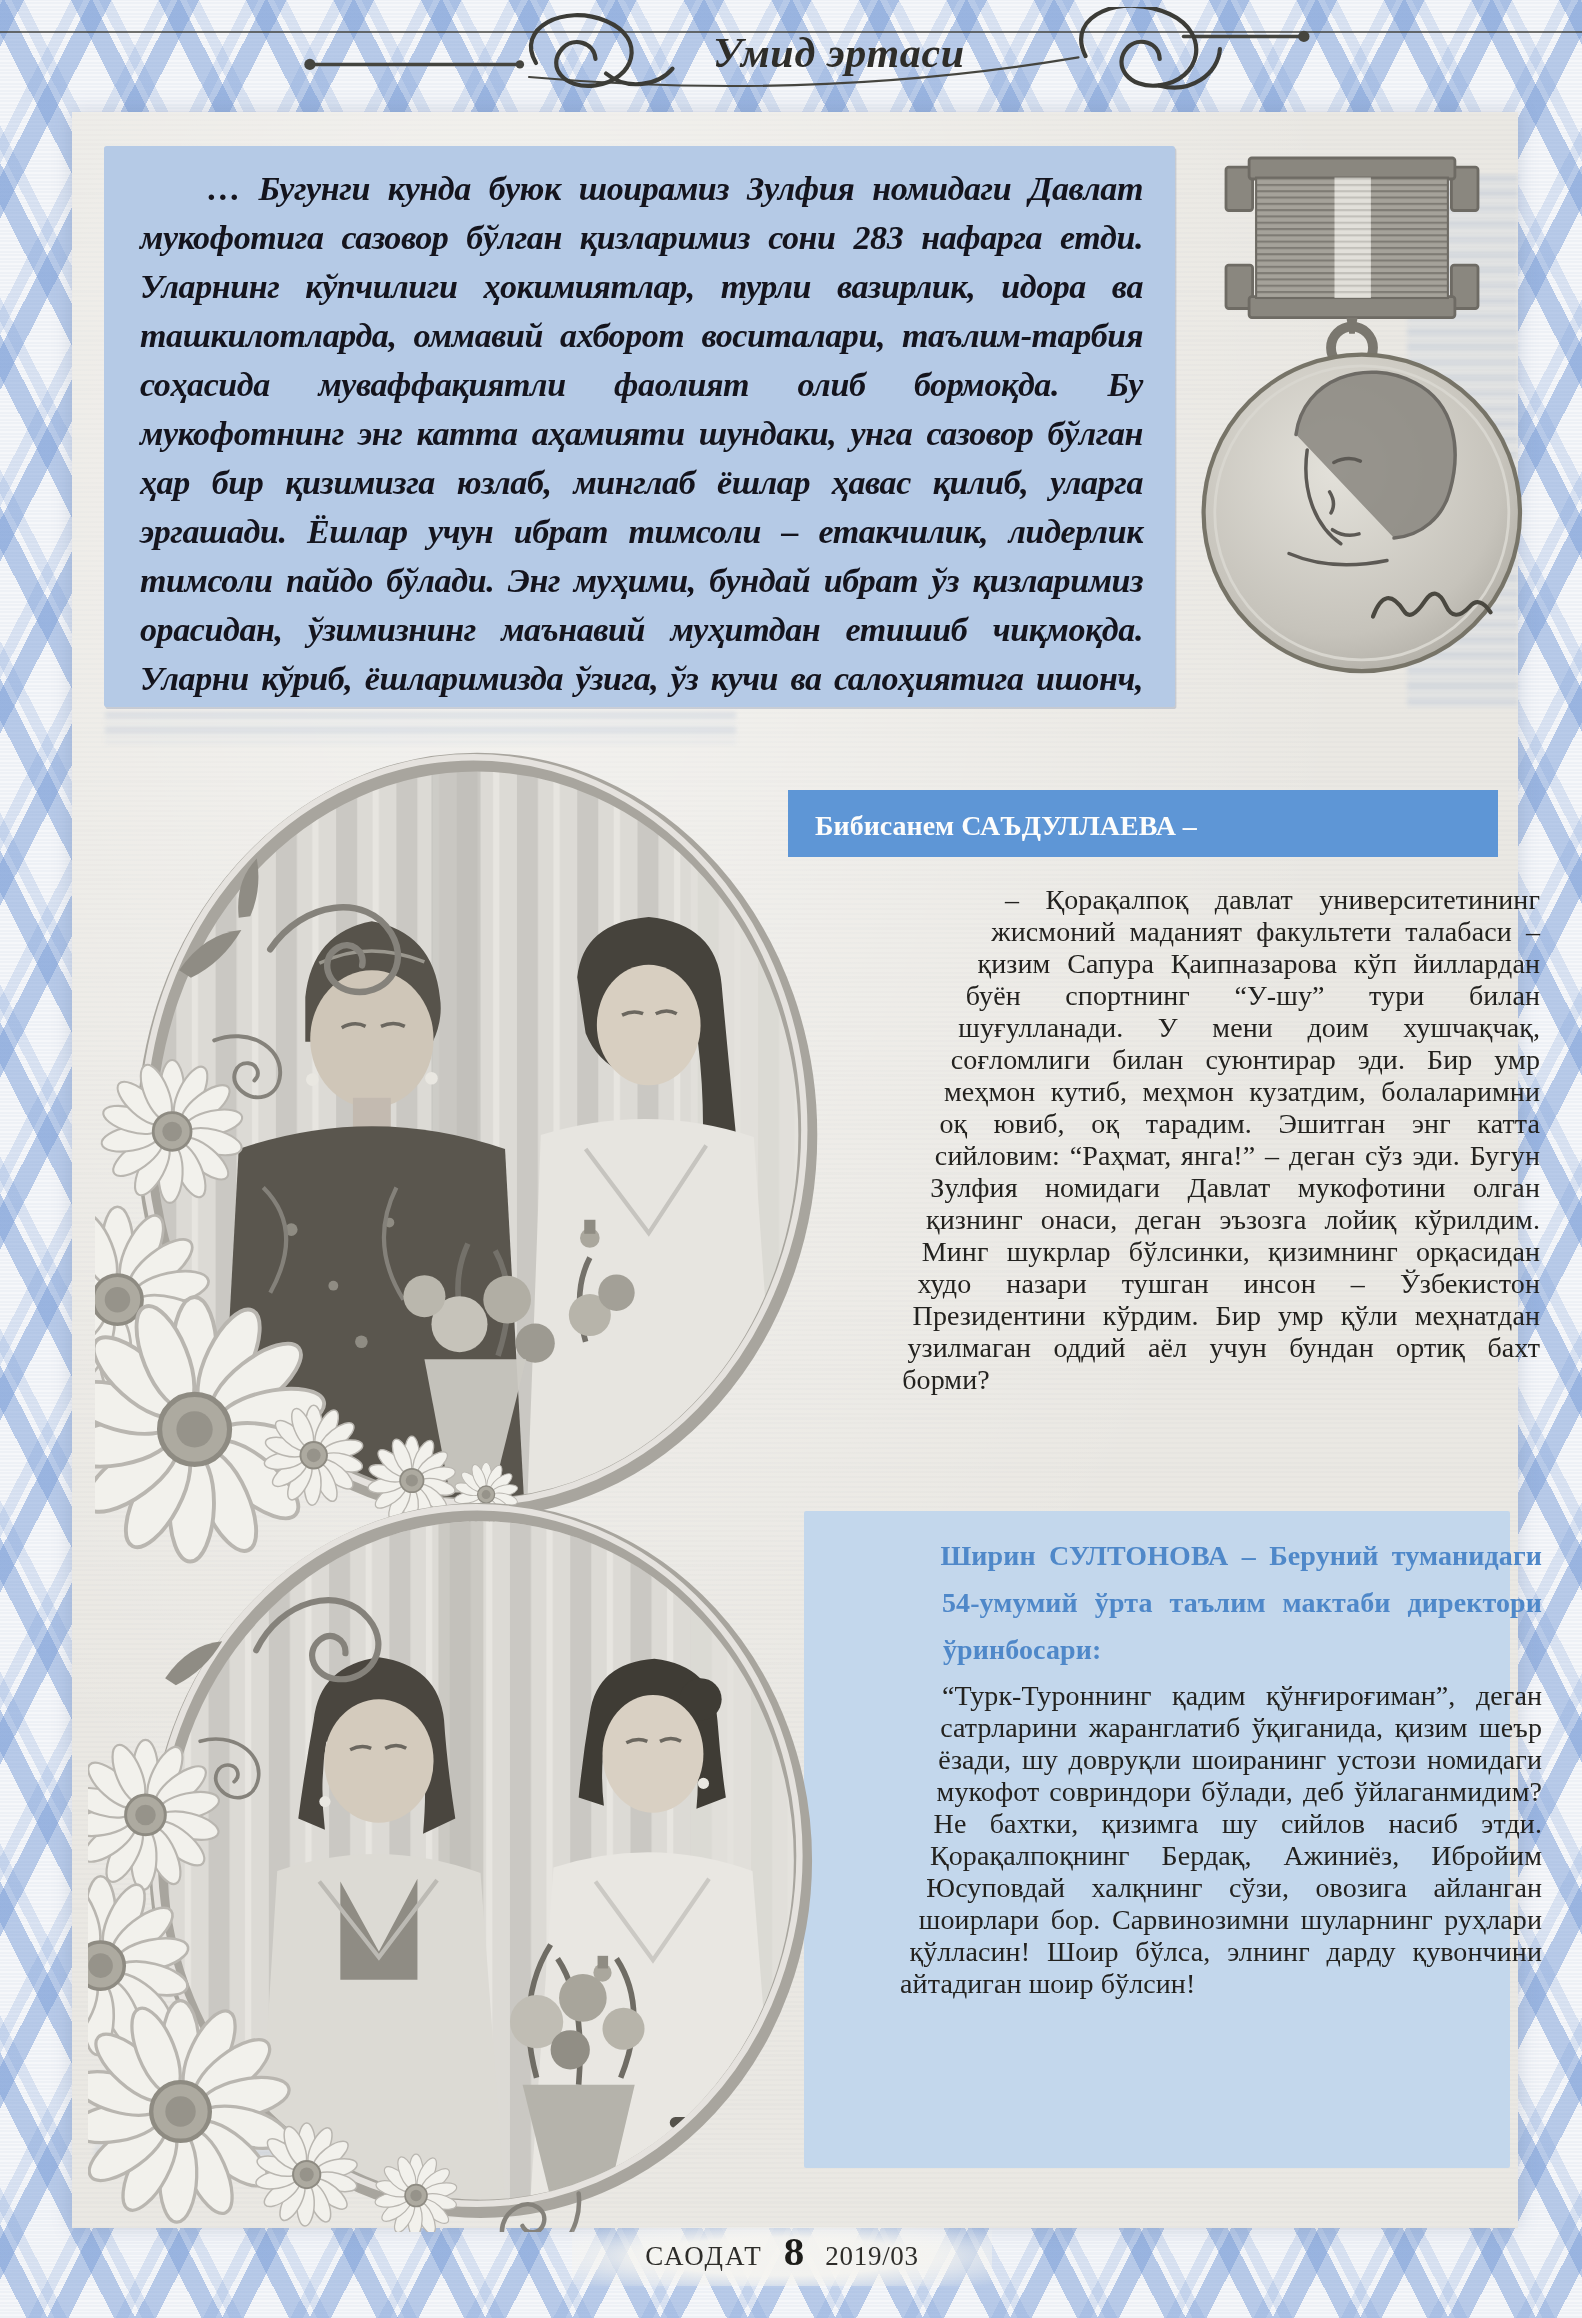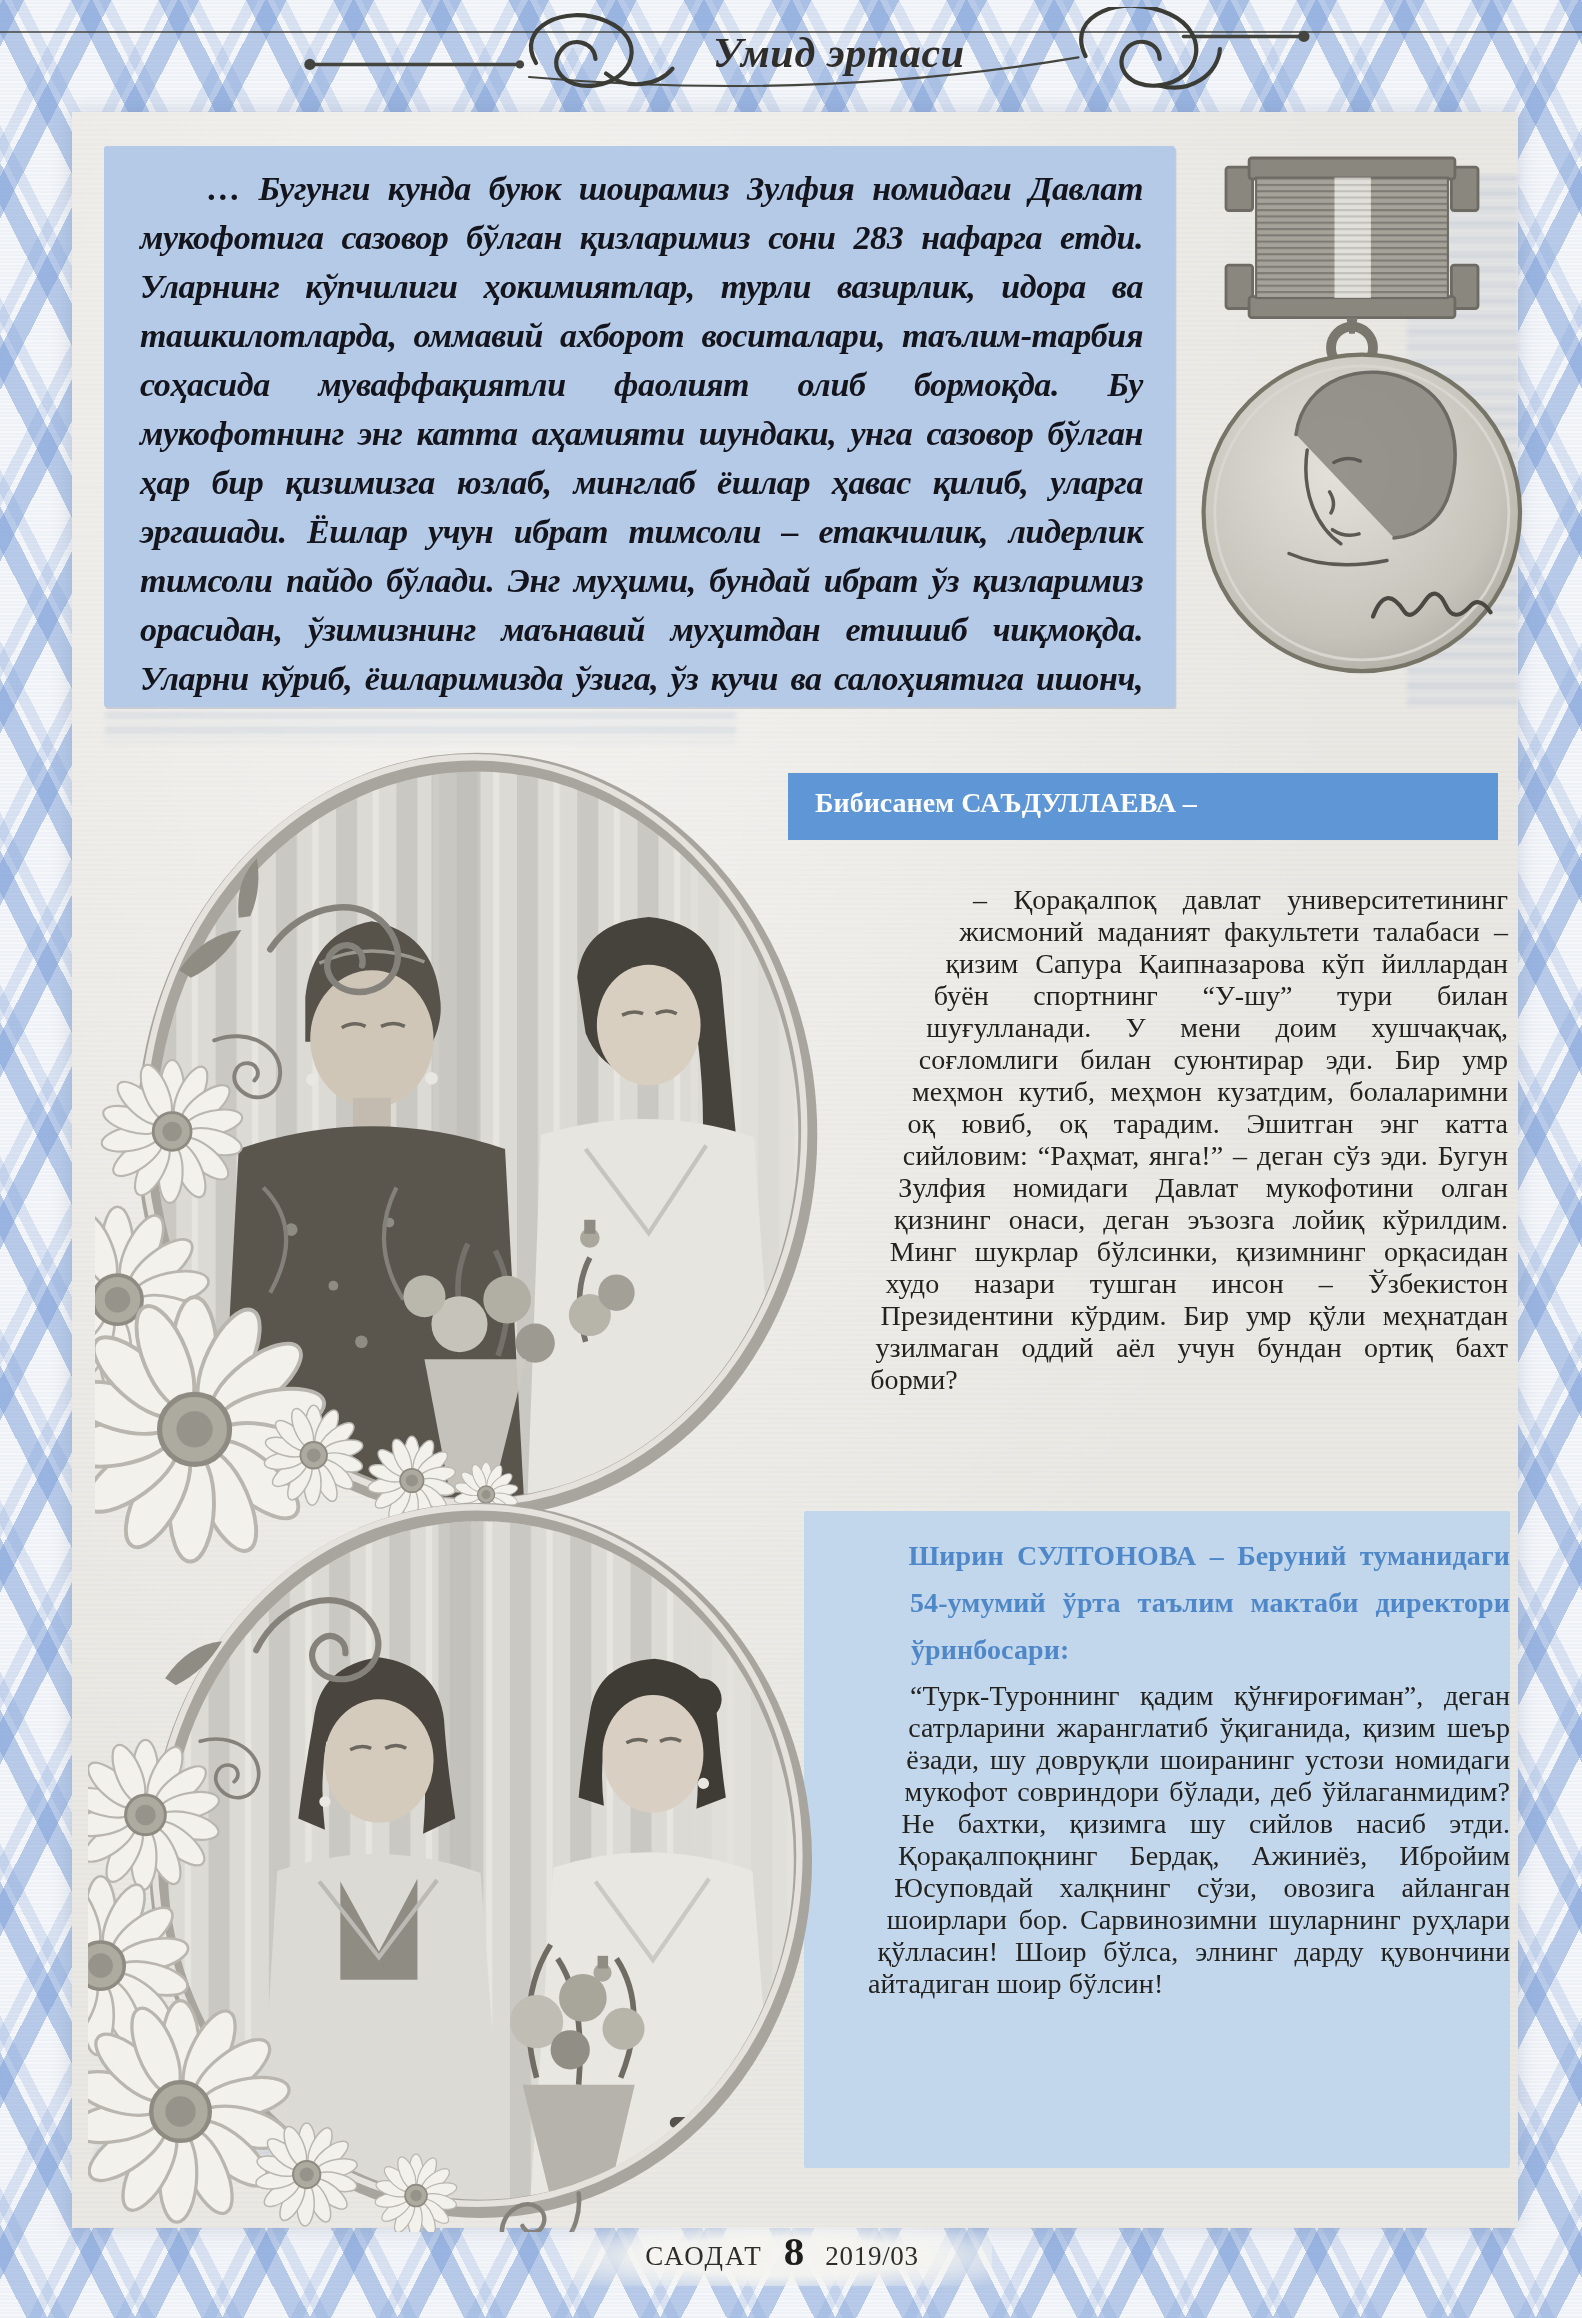--- a/index.html
+++ b/index.html
@@ -45,26 +45,26 @@
     background-color:rgba(180,198,226,.25);}
   .ghost.g1{left:1407px;top:175px;width:111px;height:533px;}
   .ghost.g2{left:105px;top:712px;width:631px;height:32px;background-color:rgba(180,198,226,.12);}
   .ghost.g3{left:95px;top:2134px;width:252px;height:39px;}
   .medal-svg{position:absolute;left:1184px;top:133px;width:357px;height:582px;}
   .photo-svg{position:absolute;}
   .photo1{left:95px;top:739px;width:757px;height:827px;}
   .photo2{left:88px;top:1489px;width:750px;height:743px;}
   .panel2{position:absolute;left:804px;top:1511px;width:706px;height:657px;background:#c3d7ec;border-radius:2.1px;}
   .s1-headbar{
-    position:absolute;left:788px;top:773px;width:710px;height:67px;
+    position:absolute;left:788px;top:790px;width:710px;height:67px;
     background:#5e96d6;color:#fdfdfc;box-sizing:border-box;
-    padding:14px 0 0 27px;font-weight:bold;font-size:28px;line-height:31px;
+    padding:20px 0 0 27px;font-weight:bold;font-size:28px;line-height:31px;
   }
   .s1-headbar .hl2{padding-left:11.2px;}
-  .textcol{position:absolute;z-index:5;}
+  .textcol{position:absolute;z-index:5;margin-left:32px;}
   .s1-body{left:806px;top:884px;width:702px;height:617px;}
   .s2-block{left:767px;top:1532px;width:743px;height:638px;}
   .wrapshape{float:left;height:100%;}
   .ws1{width:168px;shape-outside:polygon(0px 0%,167px 0%,130px 14%,107px 30%,92px 47%,78px 64%,62px 80%,14px 97%,0px 100%);}
   .ws2{width:172px;shape-outside:polygon(0px 0%,140px 0%,144px 20%,137px 40%,126px 55%,98px 70%,67px 80%,28px 90%,3.5px 100%,0px 100%);}
   .body-par{
     margin:0;font-size:28px;line-height:32px;color:#23221f;
     text-align:justify;letter-spacing:0.1px;
   }
   .body-par + .body-par{text-indent:39px;}

